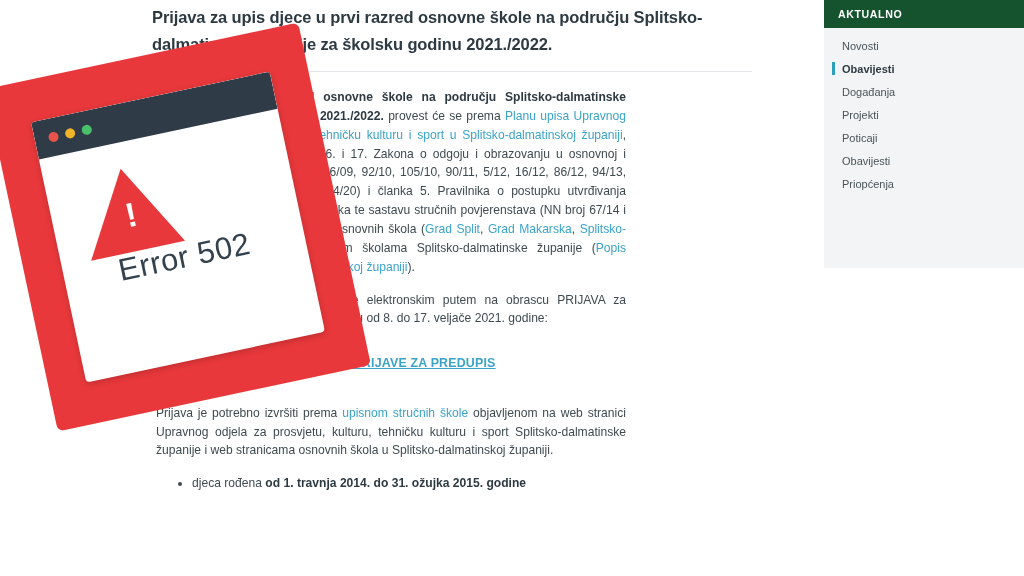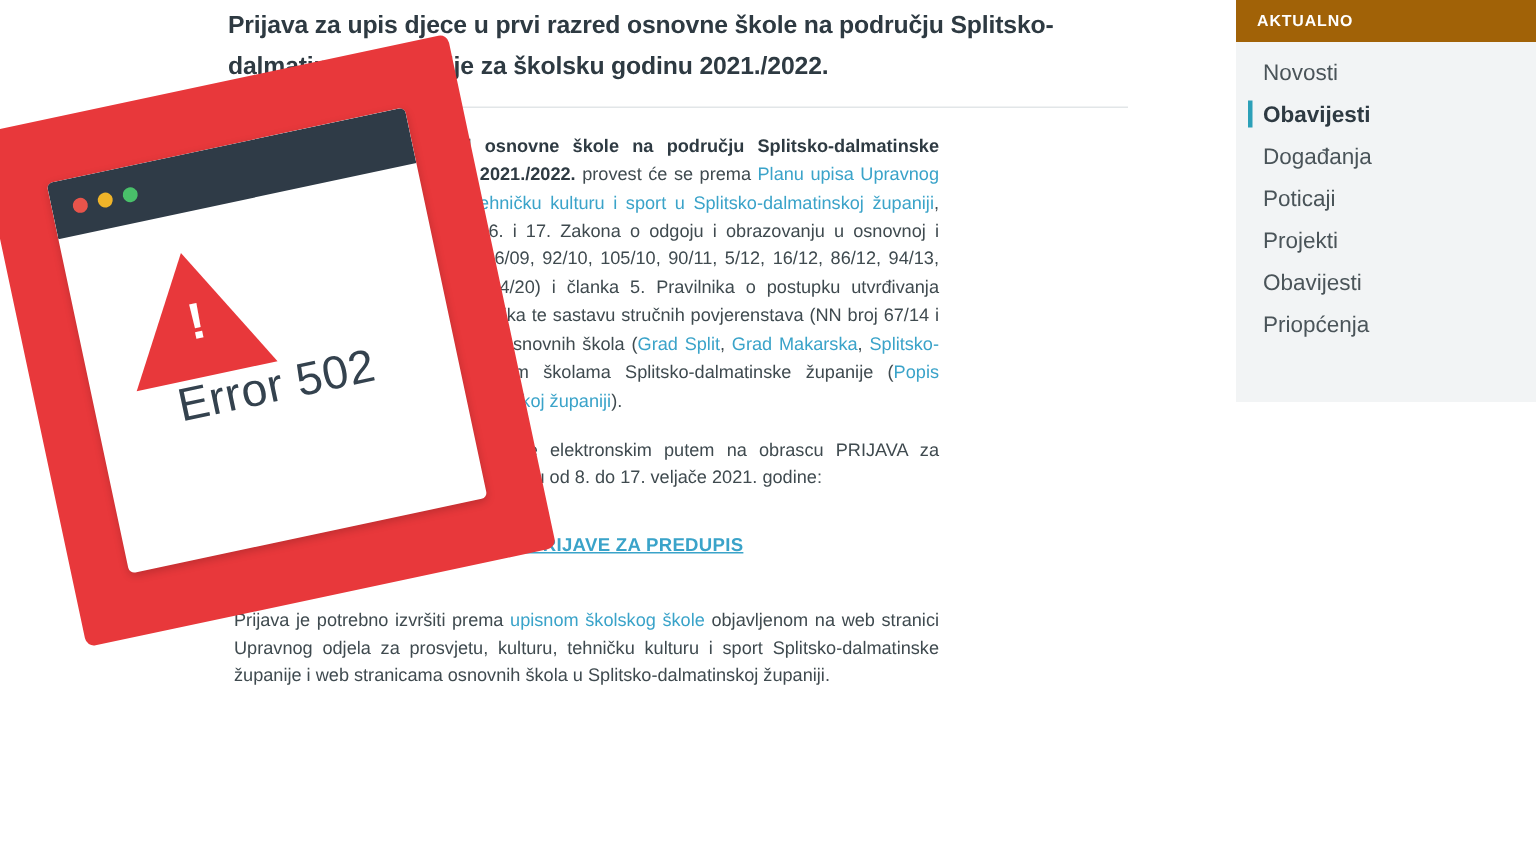--- a/index.html
+++ b/index.html
@@ -82,30 +82,30 @@
   
   .sidebar {
     position: absolute;
     right: 0;
     top: 0;
     width: 200px;
     background: #f2f4f5;
     height: 268px;
   }
   .sidebar-header {
-    background: #a16207;
+    background: #14532d;
     color: #ffffff;
     font-size: 10.6px;
     font-weight: bold;
     letter-spacing: 0.6px;
     padding: 8px 0 8px 14px;
   }
   .sidebar-list { list-style: none; margin: 0; padding: 6px 0 10px 0; }
   .sidebar-list li {
-    font-size: 15px;
+    font-size: 11px;
     color: #4a5459;
     padding: 5.5px 10px 5.5px 18px;
     position: relative;
     cursor: pointer;
   }
   .sidebar-list li.active {
     font-weight: bold;
     color: #2e3a42;
   }
   .sidebar-list li.active:before {
@@ -207,34 +207,39 @@
     <b>Upis djece u prvi razred osnovne škole na području Splitsko-dalmatinske županije za školsku godinu 2021./2022.</b><span> provest će se prema </span><a class="lnk" href="#">Planu upisa Upravnog odjela za prosvjetu, kulturu, tehničku kulturu i sport u Splitsko-dalmatinskoj županiji</a><span>, sukladno odredbama članka 16. i 17. Zakona o odgoju i obrazovanju u osnovnoj i srednjoj školi (NN broj 87/08, 86/09, 92/10, 105/10, 90/11, 5/12, 16/12, 86/12, 94/13, 152/14, 7/17, 68/18, 98/19 i 64/20) i članka 5. Pravilnika o postupku utvrđivanja psihofizičkog stanja djeteta, učenika te sastavu stručnih povjerenstava (NN broj 67/14 i 63/20) u suradnji sa osnivačima osnovnih škola (</span><a class="lnk" href="#">Grad Split</a>, <a class="lnk" href="#">Grad Makarska</a>, <a class="lnk" href="#">Splitsko-dalmatinska županija</a><span>) i osnovnim školama Splitsko-dalmatinske županije (</span><a class="lnk" href="#">Popis osnovnih škola u Splitsko-dalmatinskoj županiji</a><span>).</span>
   </p>
 
   <p>Prijava školskog obveznika vrši se elektronskim putem na obrascu PRIJAVA za predupis koji će biti aktivan u razdoblju  od 8. do 17. veljače 2021. godine:</p>
 
   <div class="center-link">
     <a href="#">OBRAZAC PRIJAVE ZA PREDUPIS</a>
   </div>
 
   <p class="para-gap">
-    <span>Prijava je potrebno izvršiti prema </span><a class="lnk" href="#">upisnom školskog škole</a><span> objavljenom na web stranici Upravnog odjela za prosvjetu, kulturu, tehničku kulturu i sport Splitsko-dalmatinske županije i web stranicama osnovnih škola u Splitsko-dalmatinskoj županiji.</span>
+    <span>Prijava je potrebno izvršiti prema </span><a class="lnk" href="#">upisnom stručnih škole</a><span> objavljenom na web stranici Upravnog odjela za prosvjetu, kulturu, tehničku kulturu i sport Splitsko-dalmatinske županije i web stranicama osnovnih škola u Splitsko-dalmatinskoj županiji.</span>
   </p>
 
 
+  <ul class="bullets">
+    <li>
+      <span>djeca rođena </span><b>od 1. travnja 2014. do 31. ožujka 2015. godine</b>
+    </li>
+  </ul>
 </div>
 
 <div class="sidebar">
   <div class="sidebar-header">AKTUALNO</div>
   <ul class="sidebar-list">
     <li>Novosti</li>
     <li class="active">Obavijesti</li>
     <li>Događanja</li>
+    <li>Projekti</li>
     <li>Poticaji</li>
-    <li>Projekti</li>
     <li>Obavijesti</li>
     <li>Priopćenja</li>
   </ul>
 </div>
 
 <div class="error-overlay">
   <div class="err-frame"></div>
   <div class="err-window">
     <div class="err-titlebar">
       <span class="dot red"></span>

